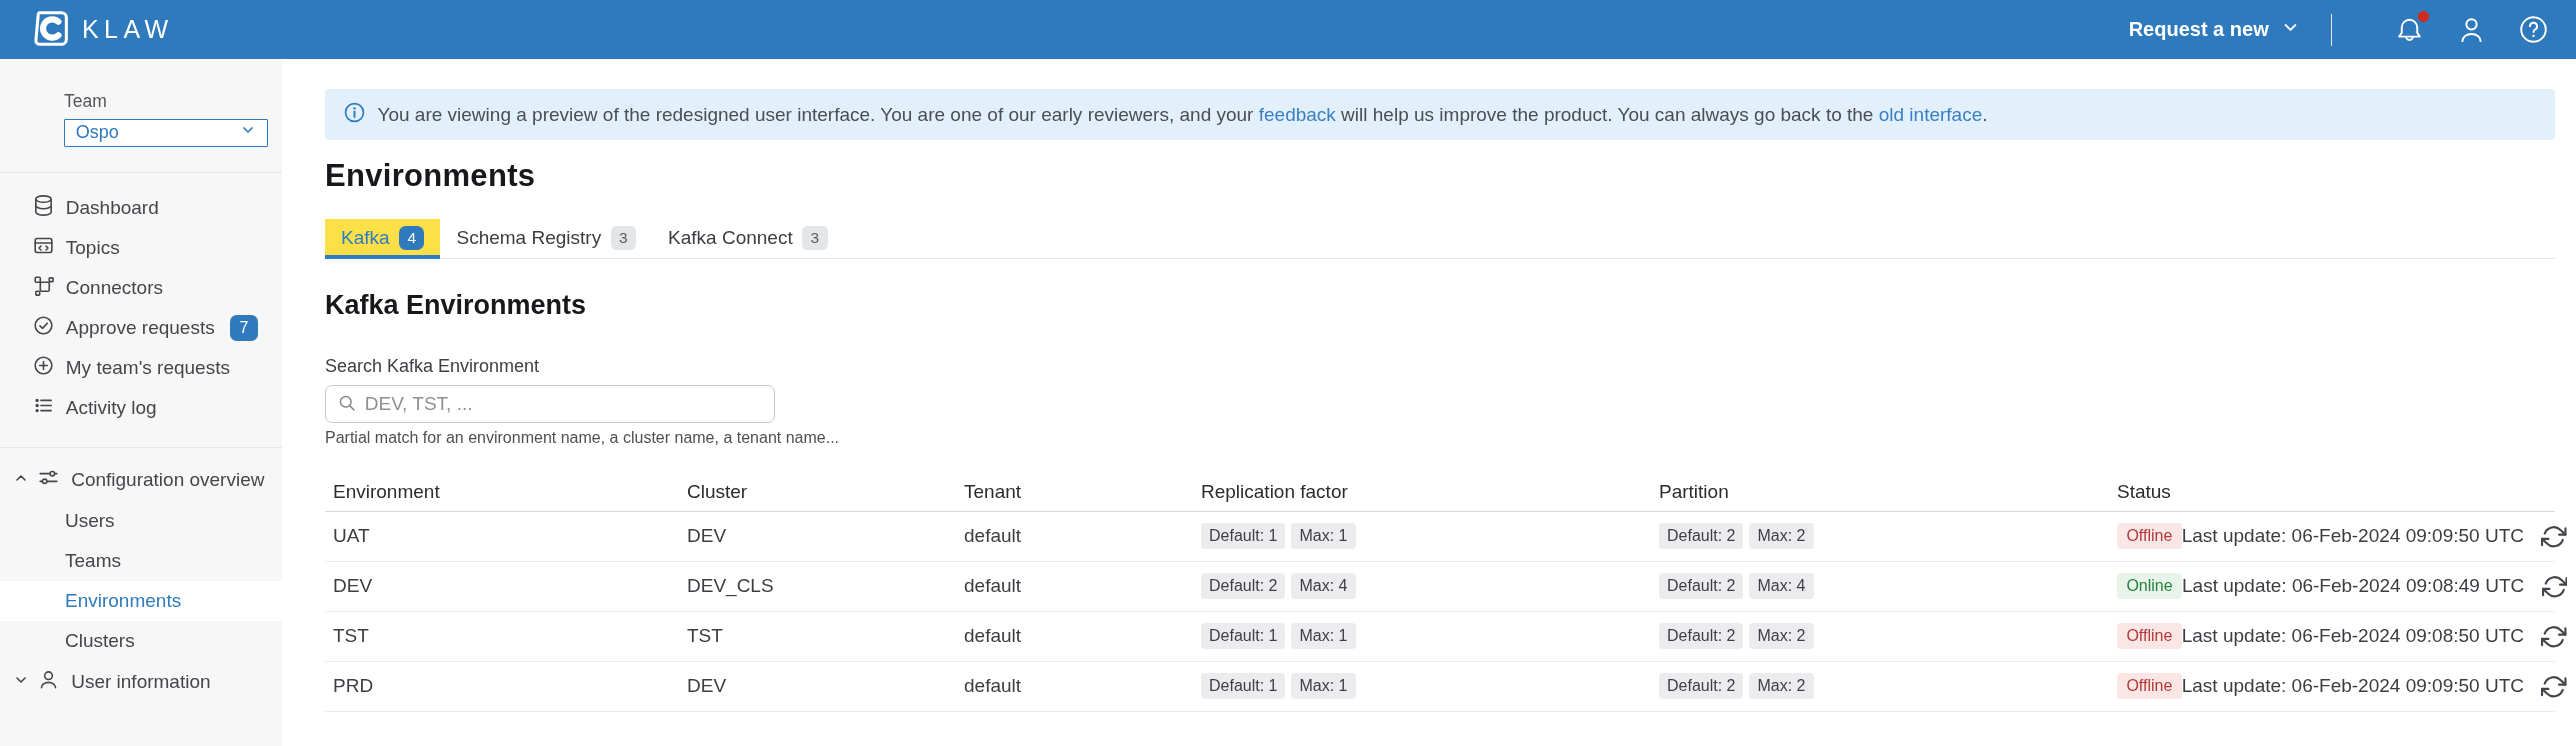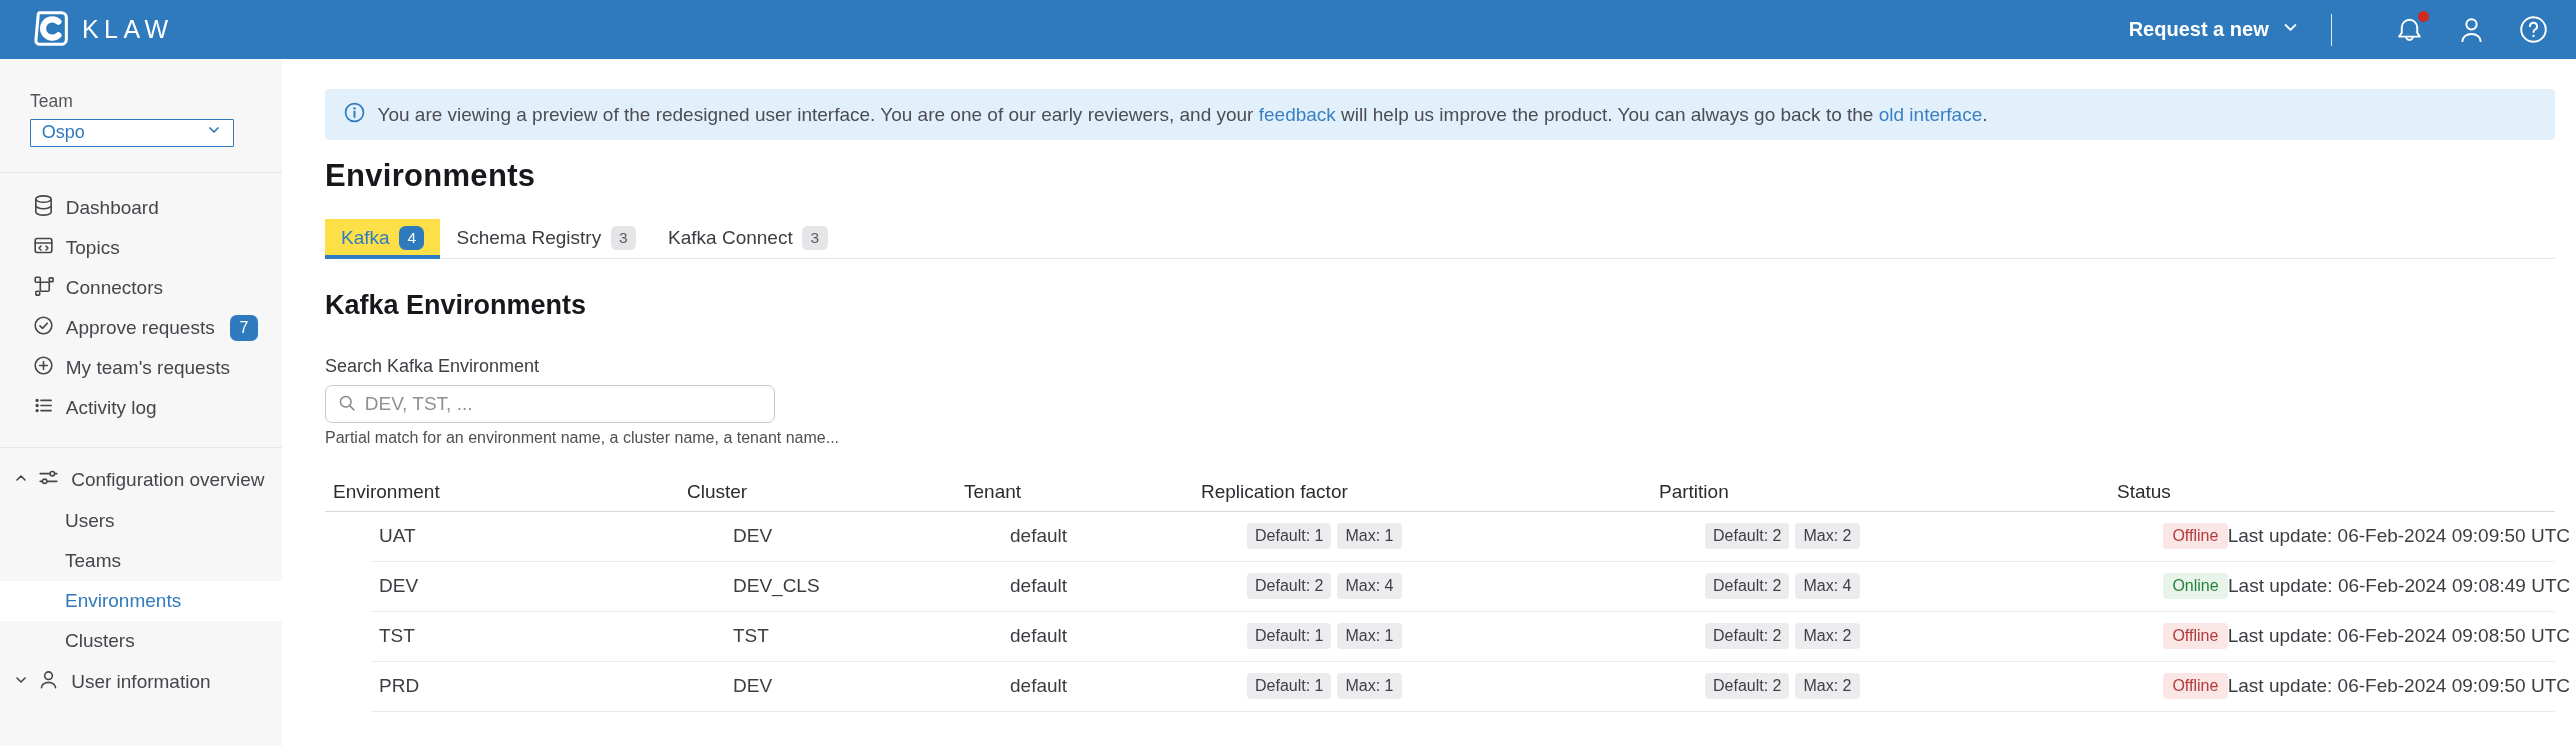--- a/index.html
+++ b/index.html
@@ -18,21 +18,21 @@
   .header-divider { width: 1.3px; height: 32px; background: rgba(255,255,255,0.85); margin: 0 31px; }
   .icon-btn { background: none; border: none; cursor: pointer; padding: 0; margin-left: 31px;
     display: flex; align-items: center; position: relative; }
   .icon-btn:first-of-type { margin-left: 0; }
   .notif-dot { position: absolute; top: -2.7px; right: -4px; width: 10.8px; height: 10.8px;
     border-radius: 50%; background: #d02b20; }
 
   
   .sidebar { position: absolute; left: 0; top: 59px; width: 282px; height: 688px;
     background: #f7f7f8; }
-  .team-block { padding: 32px 32px 0 30px; }
+  .team-block { padding: 32px 32px 0 40px; margin-left: 24px; }
   .team-label { font-size: 17.5px; color: #55565b; }
   .team-select { margin-top: 6.7px; height: 28px; border: 1.3px solid #2f7abc; border-radius: 1px;
     background: #fff; display: flex; align-items: center; padding: 0 10.8px; color: #2f7abc;
     font-size: 18px; cursor: pointer; width: 204px; }
   .team-select .chev { margin-left: auto; }
   .side-divider { border: none; border-top: 1.3px solid #e7e7e9; margin-top: 25.5px; }
   .nav { padding-top: 15px; }
   .nav-item { height: 40px; display: flex; align-items: center; padding-left: 32px;
     gap: 10.8px; font-size: 19px; color: #45464b; cursor: pointer; }
   .nav-item svg { flex: 0 0 auto; }
@@ -74,21 +74,21 @@
   .search-box input { border: none; outline: none; font-size: 19px; flex: 1;
     font-family: inherit; color: #333; background: transparent; }
   .search-box input::placeholder { color: #8f9095; }
   .search-hint { margin-top: 6.7px; font-size: 16px; color: #4f5054; }
 
   
   .env-table { margin-top: 25.5px; }
   .trow { display: grid; grid-template-columns: 354px 277px 237px 458px 458px 1fr;
     align-items: center; padding-left: 8px; }
   .thead { height: 39px; font-size: 19px; color: #2b2c30; border-bottom: 1.3px solid #d7d8da; }
-  .tbody-row { height: 50px; font-size: 19px; color: #3c3d42; border-bottom: 0.7px solid #eaebec; margin-left: 46px; }
+  .tbody-row { height: 50px; font-size: 19px; color: #3c3d42; border-bottom: 0.7px solid #eaebec; }
   .chips { display: flex; gap: 6px; }
   .chip { background: #ececee; color: #3e3f44; font-size: 16px; padding: 4px 8px;
     border-radius: 4px; white-space: nowrap; }
   .status-cell { display: flex; align-items: center; padding-right: 9.4px; }
   .status-chip { font-size: 16px; padding: 4px 9.4px; border-radius: 4px; white-space: nowrap; }
   .status-chip.offline { background: #fbe6e6; color: #b23a3a; }
   .status-chip.online { background: #e8f4ea; color: #27813c; }
   .update-text { margin-left: auto; font-size: 19px; color: #3c3d42; white-space: nowrap; }
   .refresh-btn { margin-left: 17.5px; background: none; border: none; cursor: pointer;
     display: flex; align-items: center; padding: 0; }

